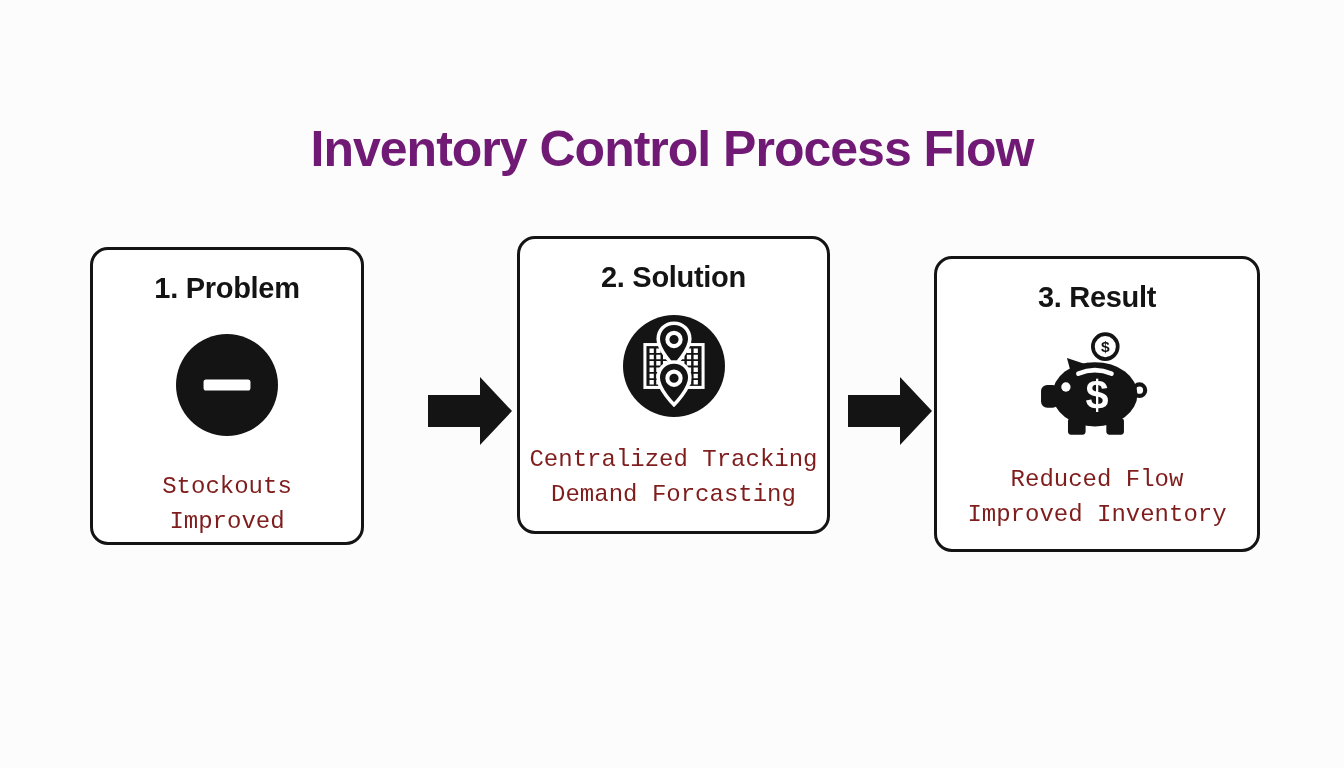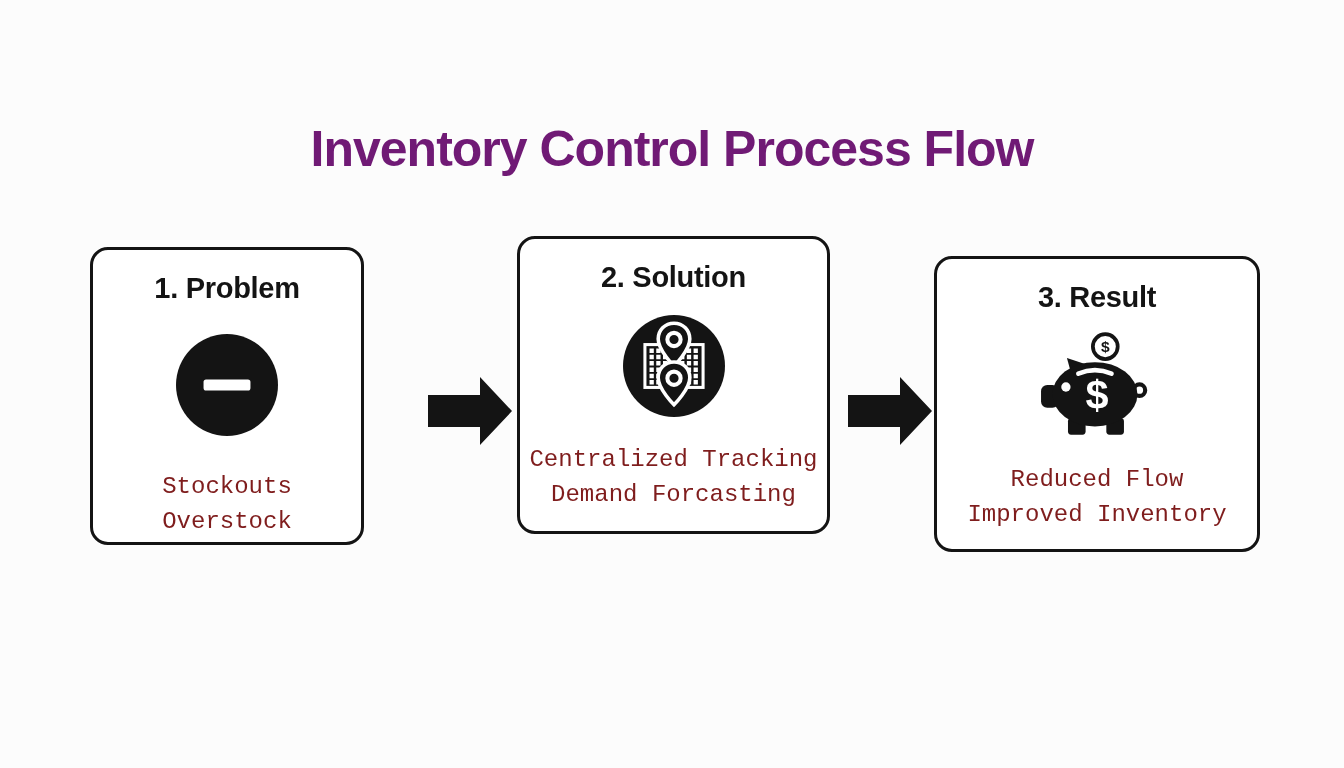--- a/index.html
+++ b/index.html
@@ -80,21 +80,21 @@
   <div class="step step--problem">
     <div class="step__heading">1. Problem</div>
     <div class="step__icon-slot">
       <svg width="102" height="102" viewBox="0 0 100 100" aria-hidden="true">
         <circle cx="50" cy="50" r="50" fill="#141414"></circle>
         <rect x="27" y="44.5" width="46" height="11" rx="2.5" fill="#ffffff"></rect>
       </svg>
     </div>
     <div class="step__lines">
       <div>Stockouts</div>
-      <div>Overstock</div>
+      <div>Improved</div>
     </div>
   </div>
 
   <svg class="arrow arrow--1" viewBox="0 0 84 84" aria-hidden="true">
     <polygon points="0,26 52,26 52,8 84,42 52,76 52,58 0,58" fill="#141414"></polygon>
   </svg>
 
   <div class="step step--solution">
     <div class="step__heading">2. Solution</div>
     <div class="step__icon-slot">

